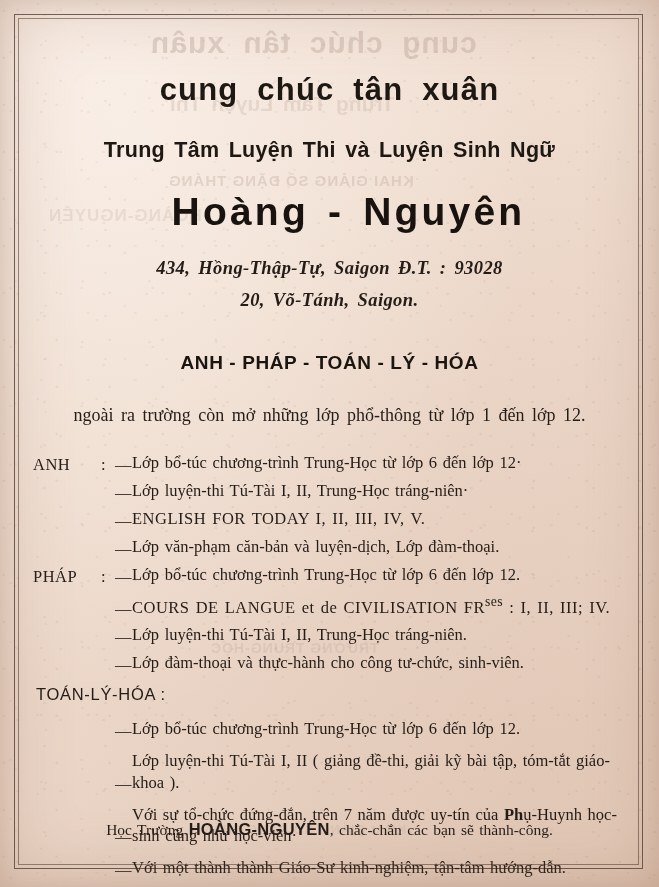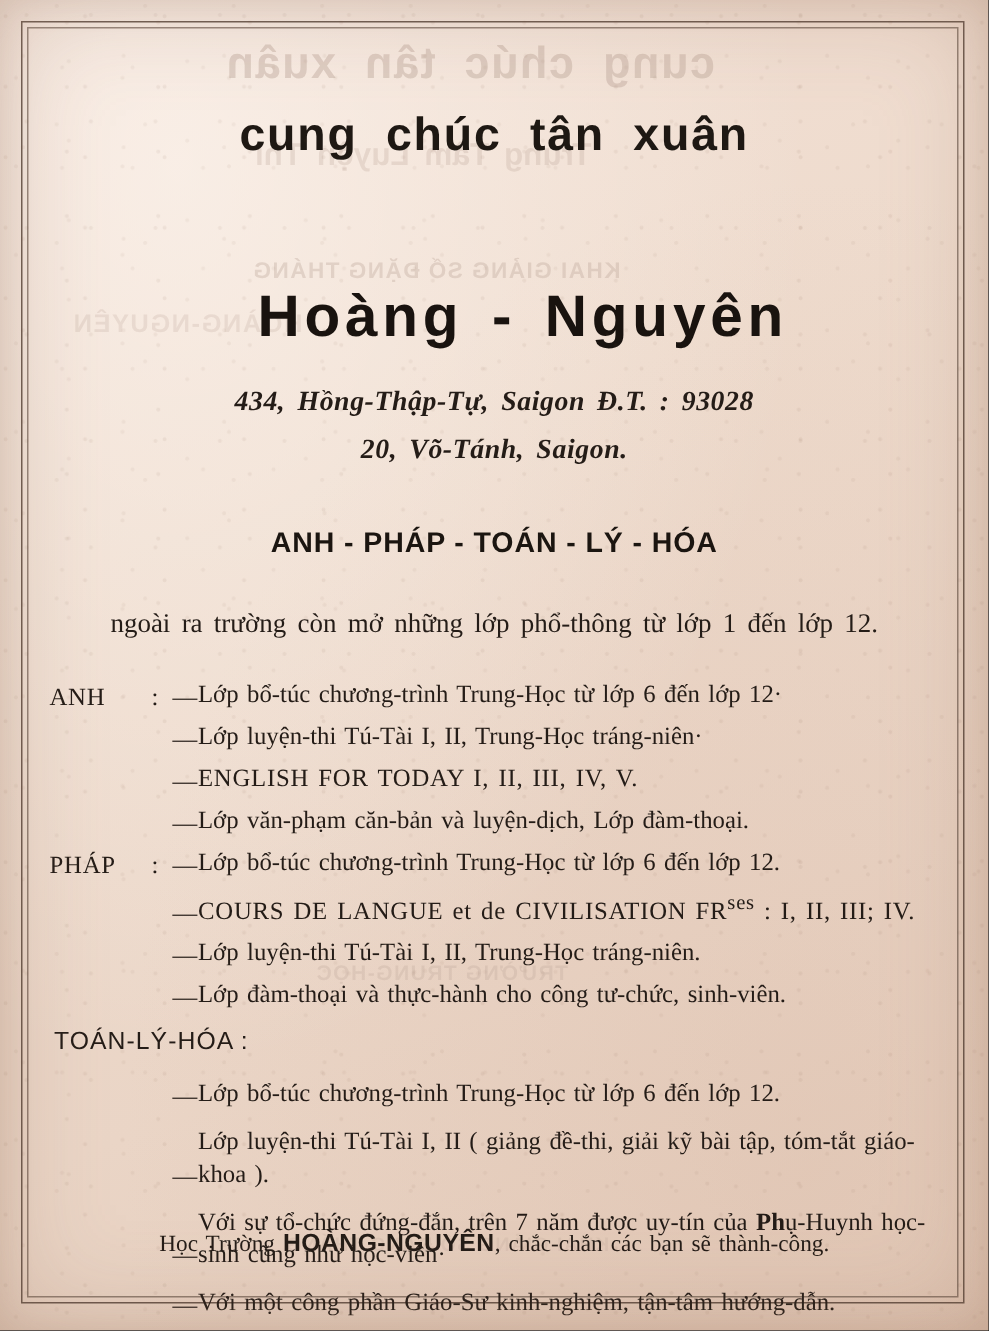--- a/index.html
+++ b/index.html
@@ -232,20 +232,21 @@
   <div class="bleed" style="left:210px; top:640px; font-size:14px; letter-spacing:1px; opacity:.26;">TRƯỜNG TRUNG-HỌC</div>
   <div class="bleed" style="left:190px; top:822px; font-size:13px; letter-spacing:1px; opacity:.20;">KHAI GIẢNG SỐ ĐẶNG THÁNG</div>
 
   <div id="frame-outer"></div>
   <div id="frame-inner"></div>
 
   <div id="content">
 
     <div id="title-main" class="ctr">cung chúc tân xuân</div>
 
+    <div id="title-sub" class="ctr">Trung Tâm Luyện Thi và Luyện Sinh Ngữ</div>
 
     <div id="school-name" class="ctr">Hoàng - Nguyên</div>
 
     <div id="addr1" class="ctr">434, Hồng-Thập-Tự, Saigon Đ.T. : 93028</div>
 
     <div id="addr2" class="ctr">20, Võ-Tánh, Saigon.</div>
 
     <div id="subjects" class="ctr">ANH - PHÁP - TOÁN - LÝ - HÓA</div>
 
     <div id="intro">ngoài ra trường còn mở những lớp phổ-thông từ lớp 1 đến lớp 12.</div>
@@ -323,21 +324,21 @@
         <div class="row">
           <span class="lbl"></span>
           <span class="colon"></span>
           <span class="dash">—</span>
           <span class="txt">Với sự tổ-chức đứng-đắn, trên 7 năm được uy-tín của <b>Ph</b>ụ-Huynh học-sinh cũng như học-viên·</span>
         </div>
         <div class="row">
           <span class="lbl"></span>
           <span class="colon"></span>
           <span class="dash">—</span>
-          <span class="txt">Với một công phần Giáo-Sư kinh-nghiệm, tận-tâm hướng-dẫn.</span>
+          <span class="txt">Với một thành thành Giáo-Sư kinh-nghiệm, tận-tâm hướng-dẫn.</span>
         </div>
 
       </div>
 
     </div>
 
     <div id="footer">
       <span>Học Trường </span><b>HOÀNG-NGUYÊN</b><span>, chắc-chắn các bạn sẽ thành-công.</span>
     </div>
 

